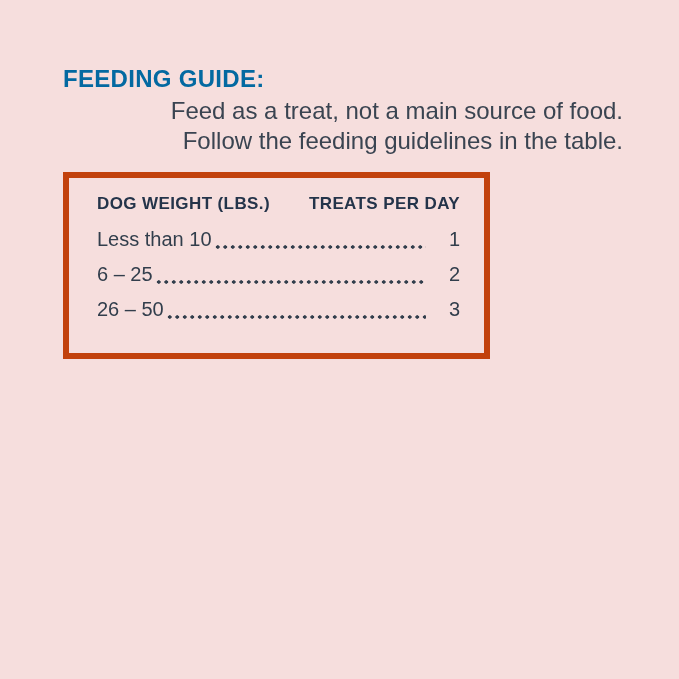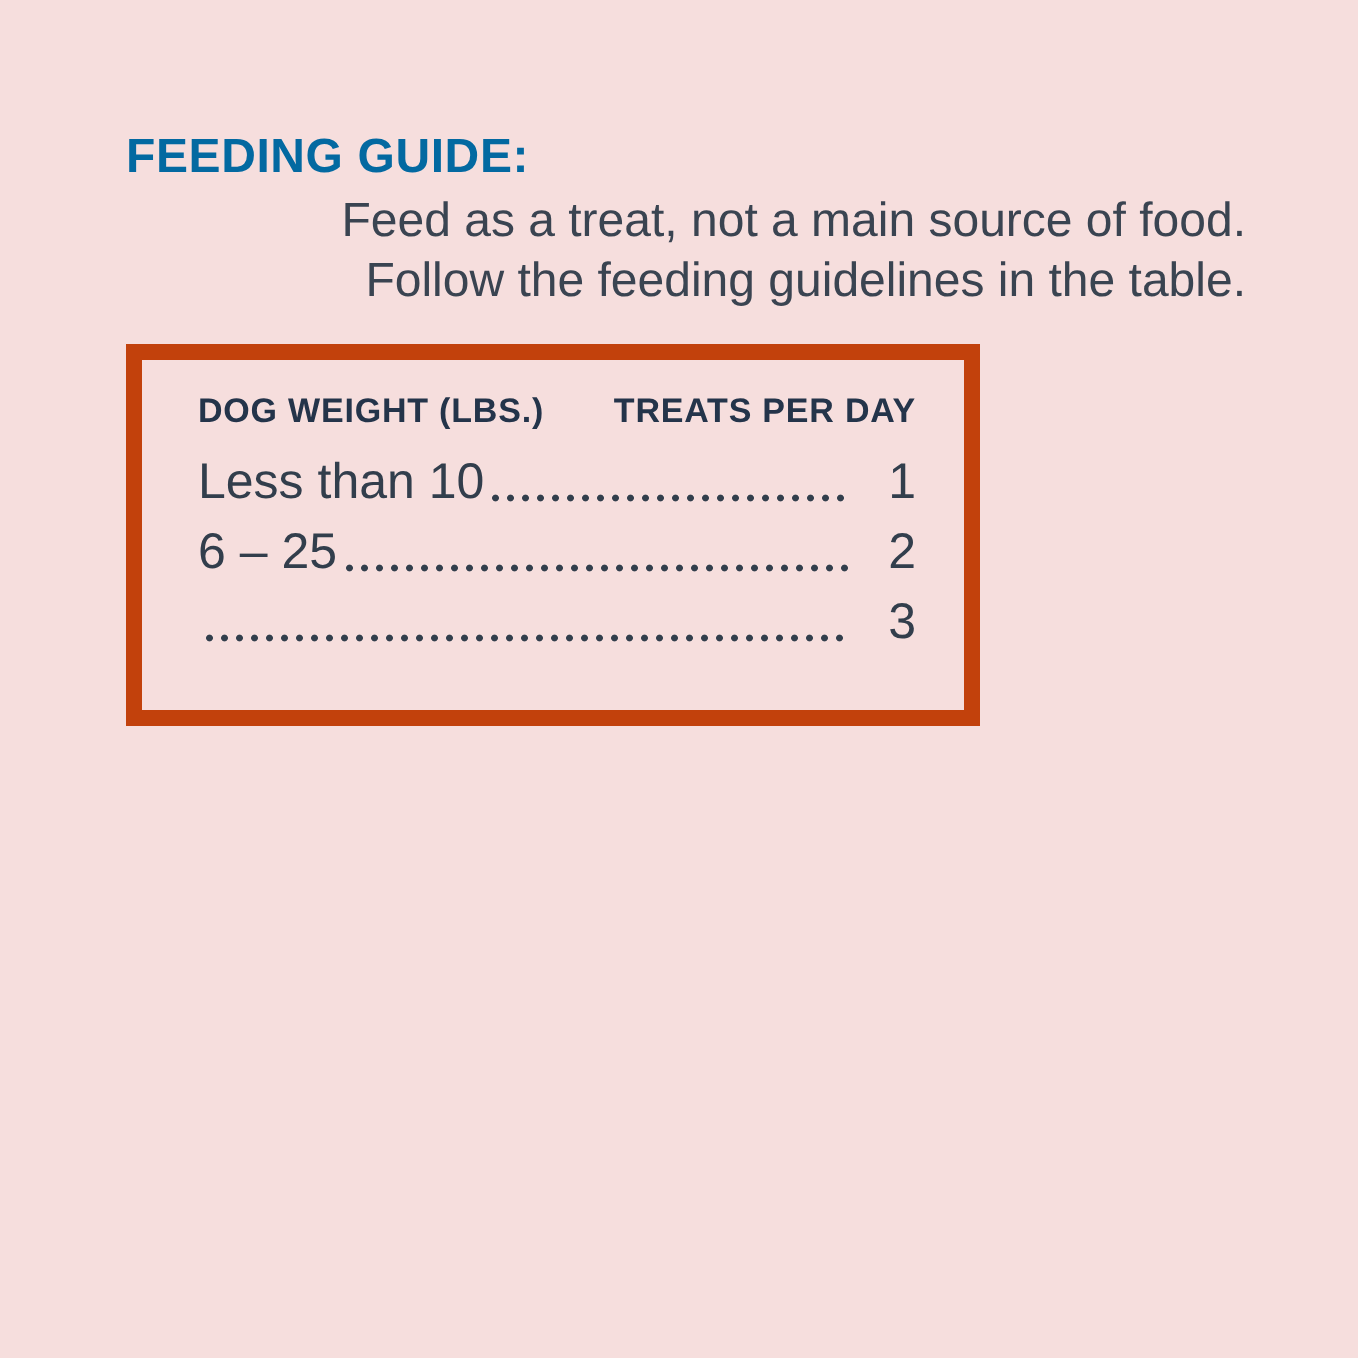--- a/index.html
+++ b/index.html
@@ -36,38 +36,38 @@
     white-space: pre-line;
     color: #3a4451;
     text-align: right;
   }
   p.para.last {
     margin-bottom: 25px;
   }
   .feed-table {
     box-sizing: border-box;
     width: 427px;
-    border: 8px solid #c2410c;
+    border: 6px solid #c2410c;
     padding: 16px 24px 26px 28px;
     color: #323e4c;
   }
   .thead {
     display: flex;
     justify-content: space-between;
     align-items: baseline;
     font-size: 17px;
     font-weight: bold;
     letter-spacing: 0.4px;
     color: #24344a;
     margin-bottom: 8px;
   }
   .trow {
     display: flex;
     align-items: flex-end;
-    font-size: 25px;
+    font-size: 20px;
     line-height: 35px;
     color: #323e4c;
   }
   .trow .w {
     white-space: nowrap;
   }
   .trow .dots {
     flex: 1;
     height: 35px;
     margin: 0 8px 0 2px;
@@ -106,19 +106,20 @@
       <span class="n">1</span>
     </div>
 
     <div class="trow">
       <span class="w">6 – 25</span>
       <span class="dots"></span>
       <span class="n">2</span>
     </div>
 
     <div class="trow">
+      <span class="w">26 – 50</span>
       <span class="dots"></span>
       <span class="n">3</span>
     </div>
 
 
   </div>
 </div>
 
 </body></html>

